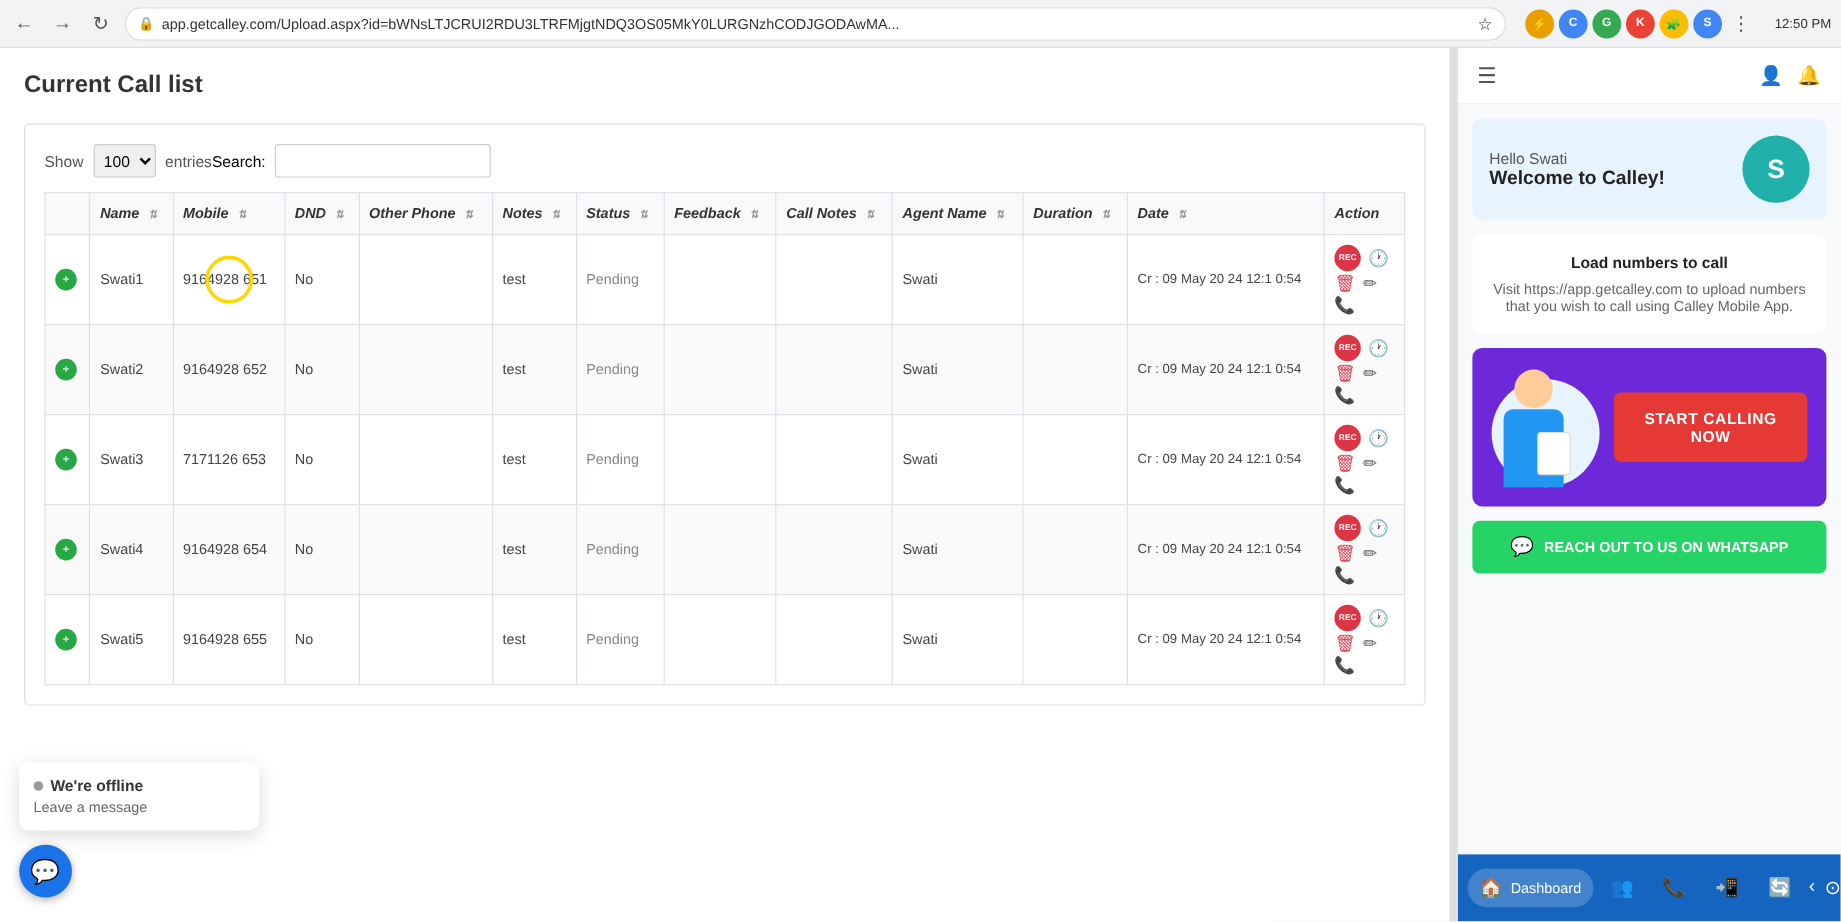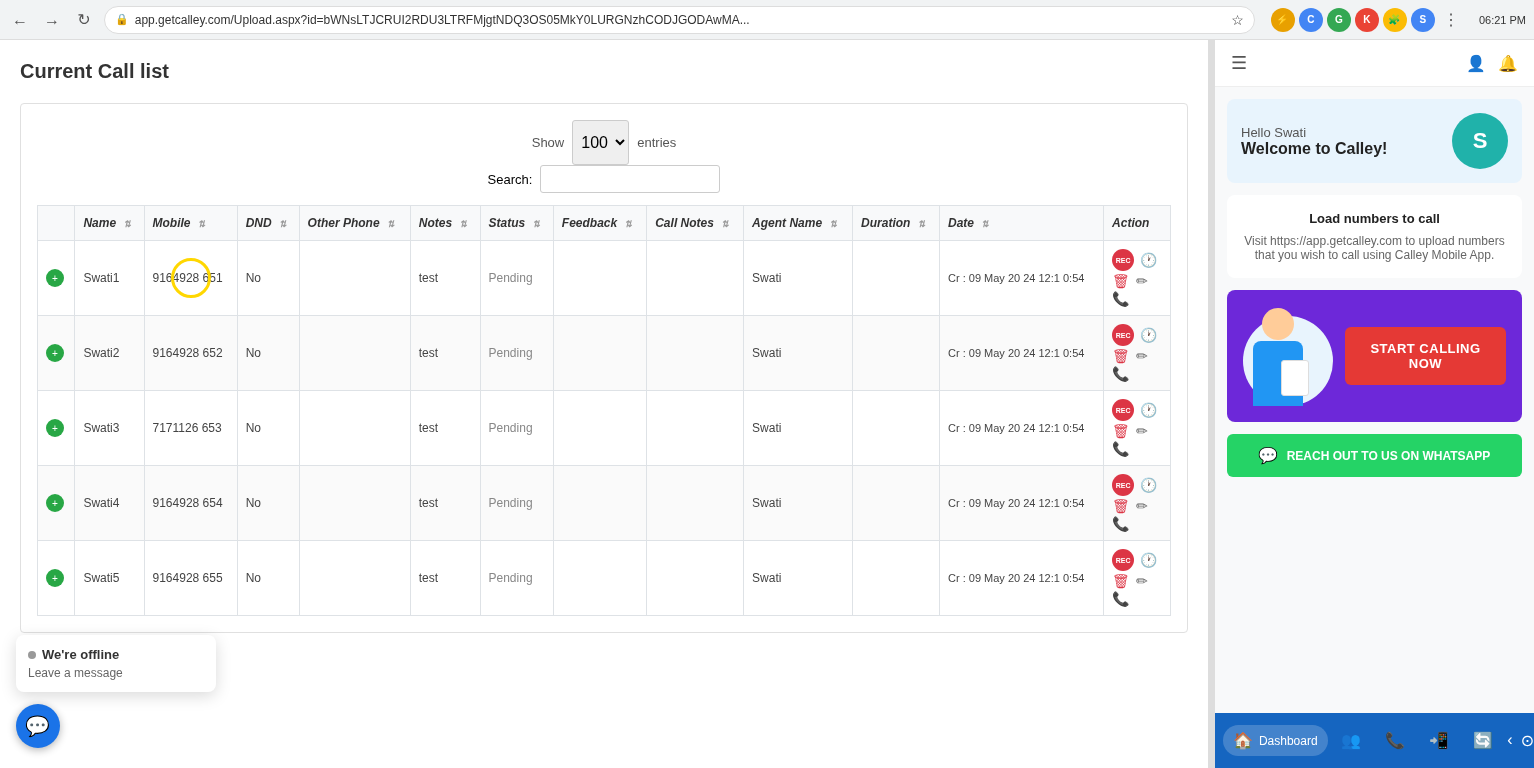--- a/index.html
+++ b/index.html
@@ -23,23 +23,23 @@
     
     .content-area { flex: 1; overflow-y: auto; padding: 20px; background: white; }
 
     
     .page-title { font-size: 20px; font-weight: 600; color: #333; margin-bottom: 20px; }
 
     
     .table-container { background: white; border: 1px solid #e0e0e0; border-radius: 4px; padding: 16px; }
 
     
-    .table-controls { display: flex; align-items: center; margin-bottom: 12px; flex-direction: column; }
+    .table-controls { display: flex; align-items: center; margin-bottom: 12px; }
     .show-entries { display: flex; align-items: center; gap: 8px; font-size: 13px; color: #555; }
-    .show-entries select { height: 45px; border: 1px solid #ccc; border-radius: 3px; padding: 0 4px; font-size: 16px; }
+    .show-entries select { height: 28px; border: 1px solid #ccc; border-radius: 3px; padding: 0 4px; font-size: 13px; }
     .search-box { display: flex; align-items: center; gap: 8px; }
     .search-box input { height: 28px; border: 1px solid #ccc; border-radius: 3px; padding: 0 8px; font-size: 13px; width: 180px; }
 
     
     table { width: 100%; border-collapse: collapse; font-size: 12px; }
     thead tr { background: #f8f9fa; font-style: italic; }
     th { padding: 10px 8px; text-align: left; border: 1px solid #dee2e6; font-weight: 600; color: #333; white-space: nowrap; }
     th .sort-arrows { display: inline-block; margin-left: 4px; color: #999; font-size: 9px; }
     td { padding: 8px; border: 1px solid #dee2e6; color: #444; vertical-align: middle; }
     tr:nth-child(even) { background: #fafafa; }
@@ -142,21 +142,21 @@
         <span style="font-size:10px; color:white;">K</span>
       </div>
     <div class="chrome-icon" style="background:#fbbc04;">
         <span style="font-size:10px;">🧩</span>
       </div>
     <div class="chrome-icon" style="background:#4285f4;">
         <span style="font-size:10px; color:white; font-weight:bold;">S</span>
       </div>
     <button class="nav-btn">⋮</button>
   </div>
-  <div class="time-display">06:21 PM</div>
+  <div class="time-display">12:50 PM</div>
 </div>
 
 <div class="main-wrapper">
 
   <div class="content-area">
     <h1 class="page-title">Current Call list</h1>
 
     <div class="table-container">
 
       <div class="table-controls">

